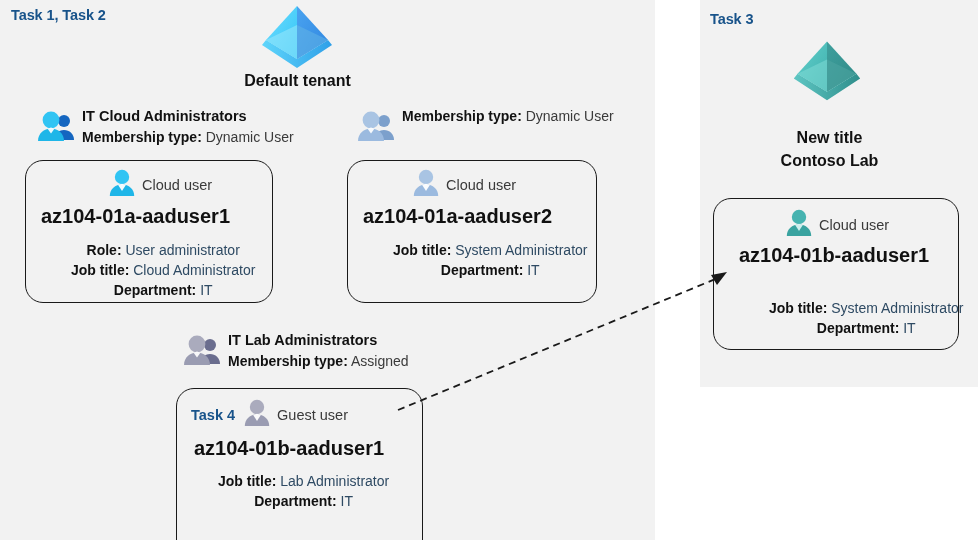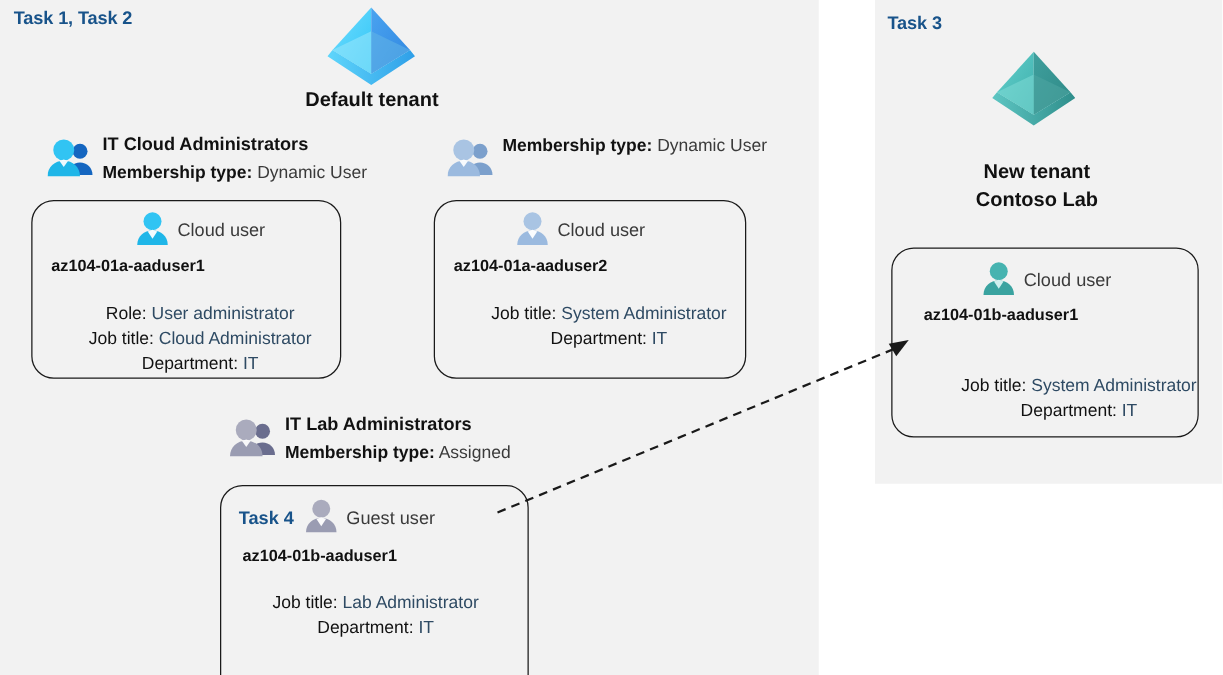--- a/index.html
+++ b/index.html
@@ -87,32 +87,32 @@
   }
   .card-head .task-inline {
     color: #18538a;
     font-weight: bold;
     font-size: 14.5px;
     margin-right: 9px;
   }
   .card-upn {
     position: absolute;
     font-weight: bold;
-    font-size: 13px;
+    font-size: 20px;
     color: #111111;
     white-space: nowrap;
   }
   .card-attrs {
     position: absolute;
     font-size: 14px;
     color: #2e4a63;
     line-height: 1.42;
     white-space: nowrap;
   }
-  .card-attrs .lbl { color: #111111; font-weight: normal; padding-left: 30px; }
+  .card-attrs .lbl { color: #111111; font-weight: bold; padding-left: 30px; }
   .card-attrs .val { color: #2e4a63; font-weight: normal; }
 
   .arrow-layer {
     position: absolute;
     left: 0; top: 0;
     width: 978px; height: 540px;
     pointer-events: none;
   }
 </style>
 </head>
@@ -176,21 +176,21 @@
       </defs>
       <polygon points="39,66 4,43 8,38 39,57 70,38 74,43" fill="url(#tb2)"></polygon>
       <polygon points="39,57 8,38 39,23 70,38" fill="#86dcd8" opacity="0.85"></polygon>
       <polygon points="39,4 8,38 39,57" fill="url(#tl2)"></polygon>
       <polygon points="39,4 70,38 39,57" fill="url(#tr2)"></polygon>
       <polygon points="39,23 8,38 39,57" fill="#7fdad6" opacity="0.55"></polygon>
       <polygon points="39,23 70,38 39,57" fill="#4ea5a2" opacity="0.55"></polygon>
     </svg>
   </div>
   <div class="tenant-label two-line" style="left:727px; top:126px; width:205px;">
-    <div>New  tenant</div>
+    <div>New  title</div>
     <div>Contoso Lab</div>
   </div>
 
   <div class="group-block" style="left:38px; top:106px;">
     <div class="group-icon">
       <svg width="38" height="32" viewBox="0 0 38 32">
         <circle cx="26" cy="11" r="6" fill="#1566c0"></circle>
         <path d="M16 30c0-6 4.5-10 10-10s10 4 10 10z" fill="#1566c0"></path>
         <circle cx="13" cy="10" r="8.4" fill="#31c4f3"></circle>
         <path d="M0 31c0-7.5 5.8-12.5 13-12.5S26 23.5 26 31z" fill="#1fb6e8"></path>

